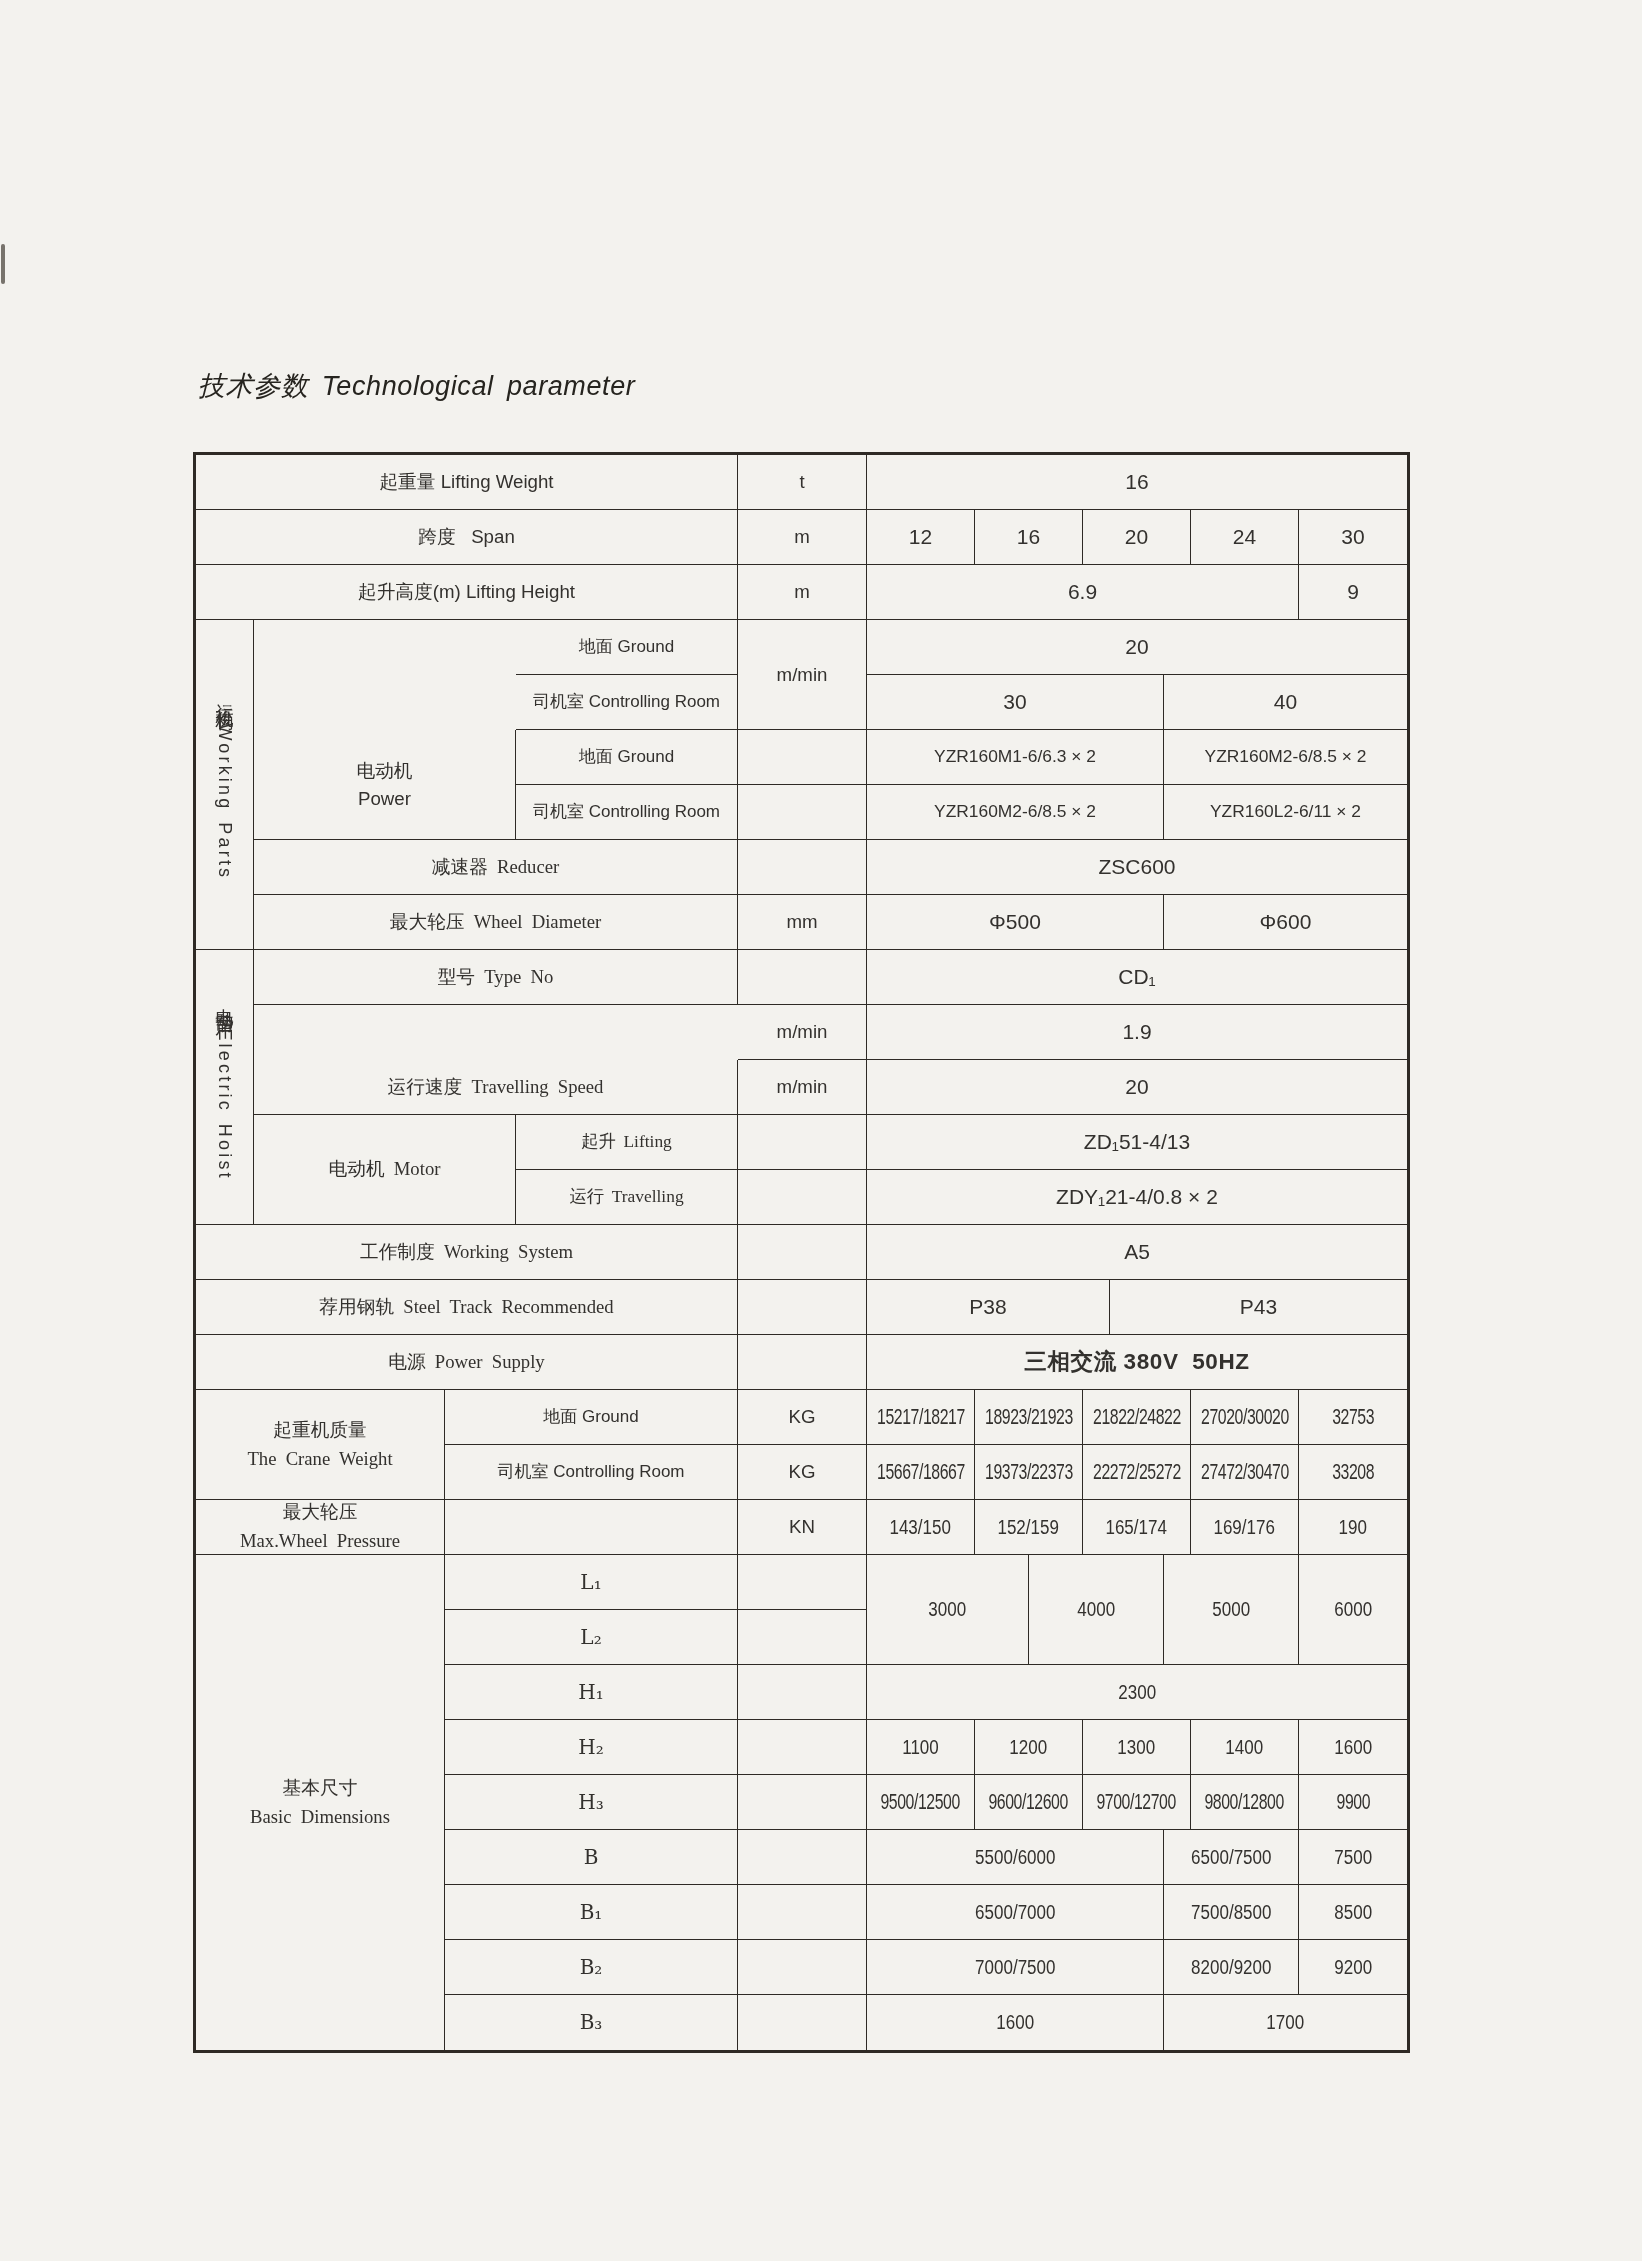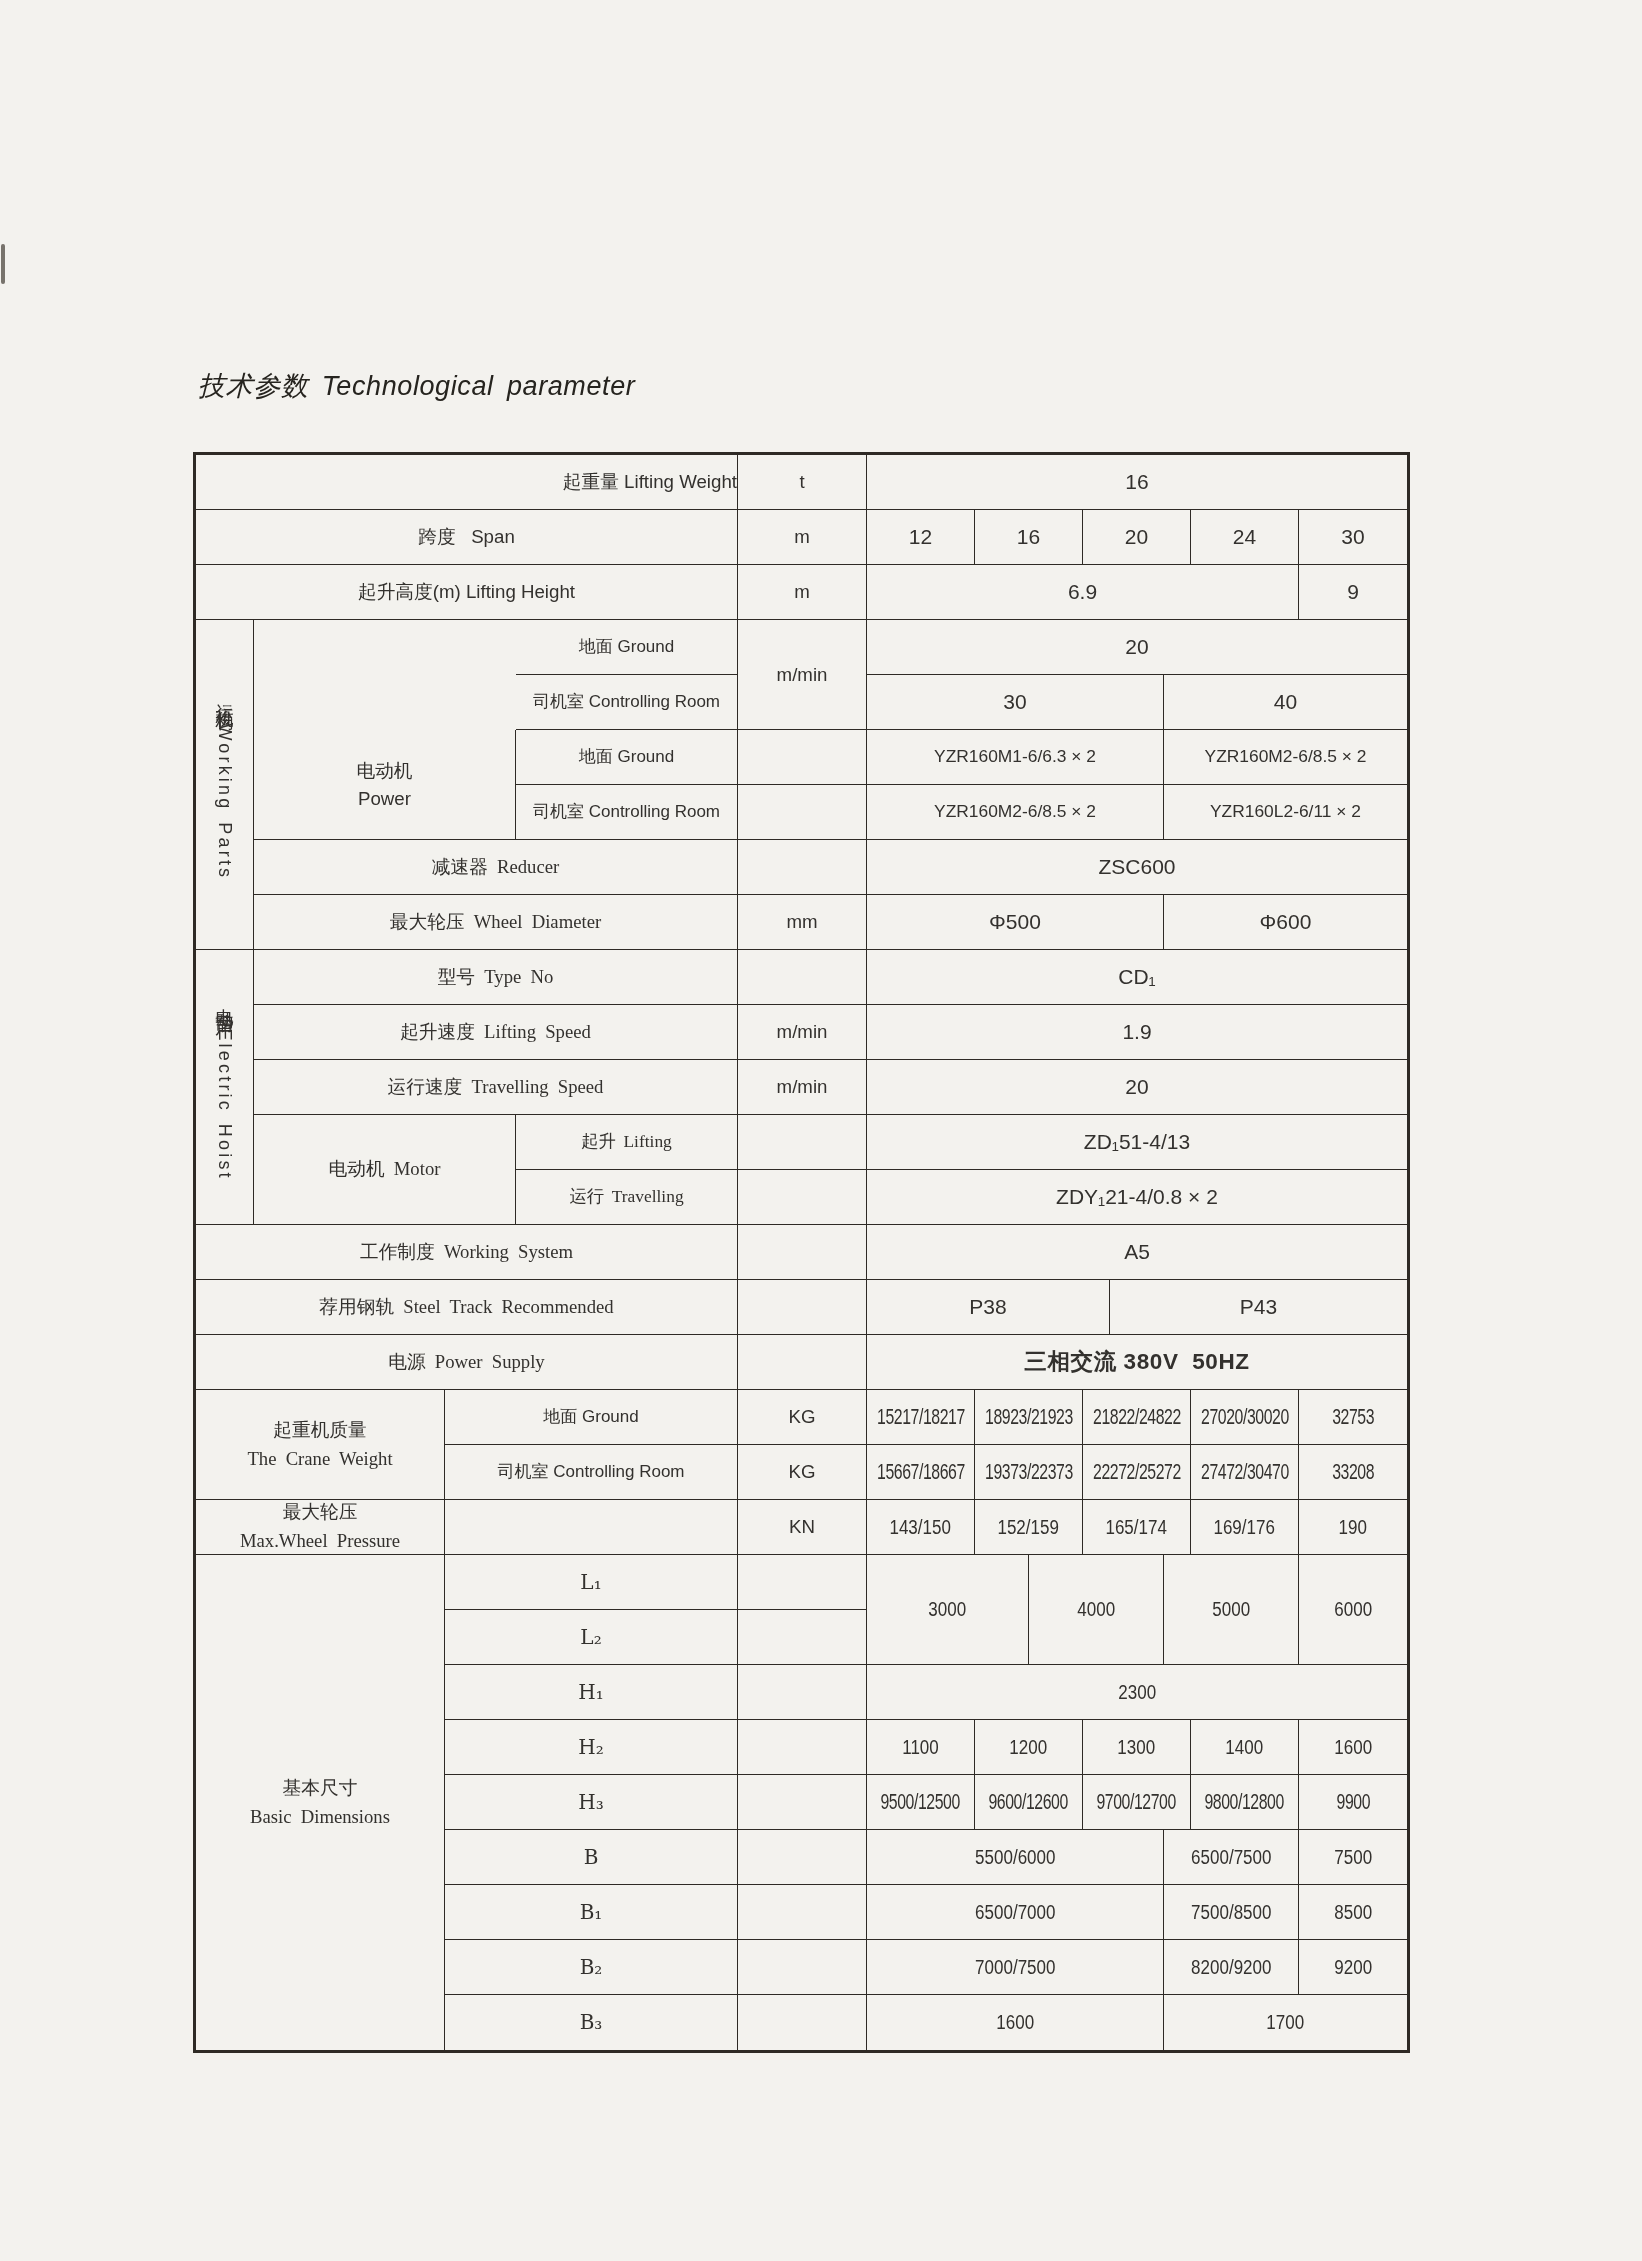--- a/index.html
+++ b/index.html
@@ -67,21 +67,21 @@
   }
 </style>
 </head>
 <body>
 
 <div id="scan-artifact"></div>
 
 <h1 id="title">技术参数 Technological parameter</h1>
 
 <div id="tbl">
-    <div class="cell c-lbl" style="grid-area: 1 / 1 / span 1 / span 4; justify-content: flex-end;">
+    <div class="cell c-lbl" style="grid-area: 1 / 1 / span 1 / span 4;">
       <span class="t">起重量 Lifting Weight</span>
     </div>
     <div class="cell c-unit" style="grid-area: 1 / 5 / span 1 / span 1;">
       <span class="t">t</span>
     </div>
     <div class="cell c-val edge-r" style="grid-area: 1 / 6 / span 1 / span 20;">
       <span class="t">16</span>
     </div>
     <div class="cell c-lbl" style="grid-area: 2 / 1 / span 1 / span 4;">
       <span class="t">跨度   Span</span>
@@ -190,23 +190,20 @@
       <span class="t">电动葫芦  Electric Hoist</span>
     </div>
     <div class="cell c-lblr" style="grid-area: 10 / 2 / span 1 / span 3;">
       <span class="t">型号 Type No</span>
     </div>
     <div class="cell c-empty" style="grid-area: 10 / 5 / span 1 / span 1;">
       <span class="t"></span>
     </div>
     <div class="cell c-val edge-r" style="grid-area: 10 / 6 / span 1 / span 20;">
       <span class="t">CD₁</span>
-    </div>
-    <div class="cell c-lblr" style="grid-area: 11 / 2 / span 1 / span 3;">
-      <span class="t">起升速度 Lifting Speed</span>
     </div>
     <div class="cell c-unit" style="grid-area: 11 / 5 / span 1 / span 1;">
       <span class="t">m/min</span>
     </div>
     <div class="cell c-val edge-r" style="grid-area: 11 / 6 / span 1 / span 20;">
       <span class="t">1.9</span>
     </div>
     <div class="cell c-lblr" style="grid-area: 12 / 2 / span 1 / span 3;">
       <span class="t">运行速度 Travelling Speed</span>
     </div>

